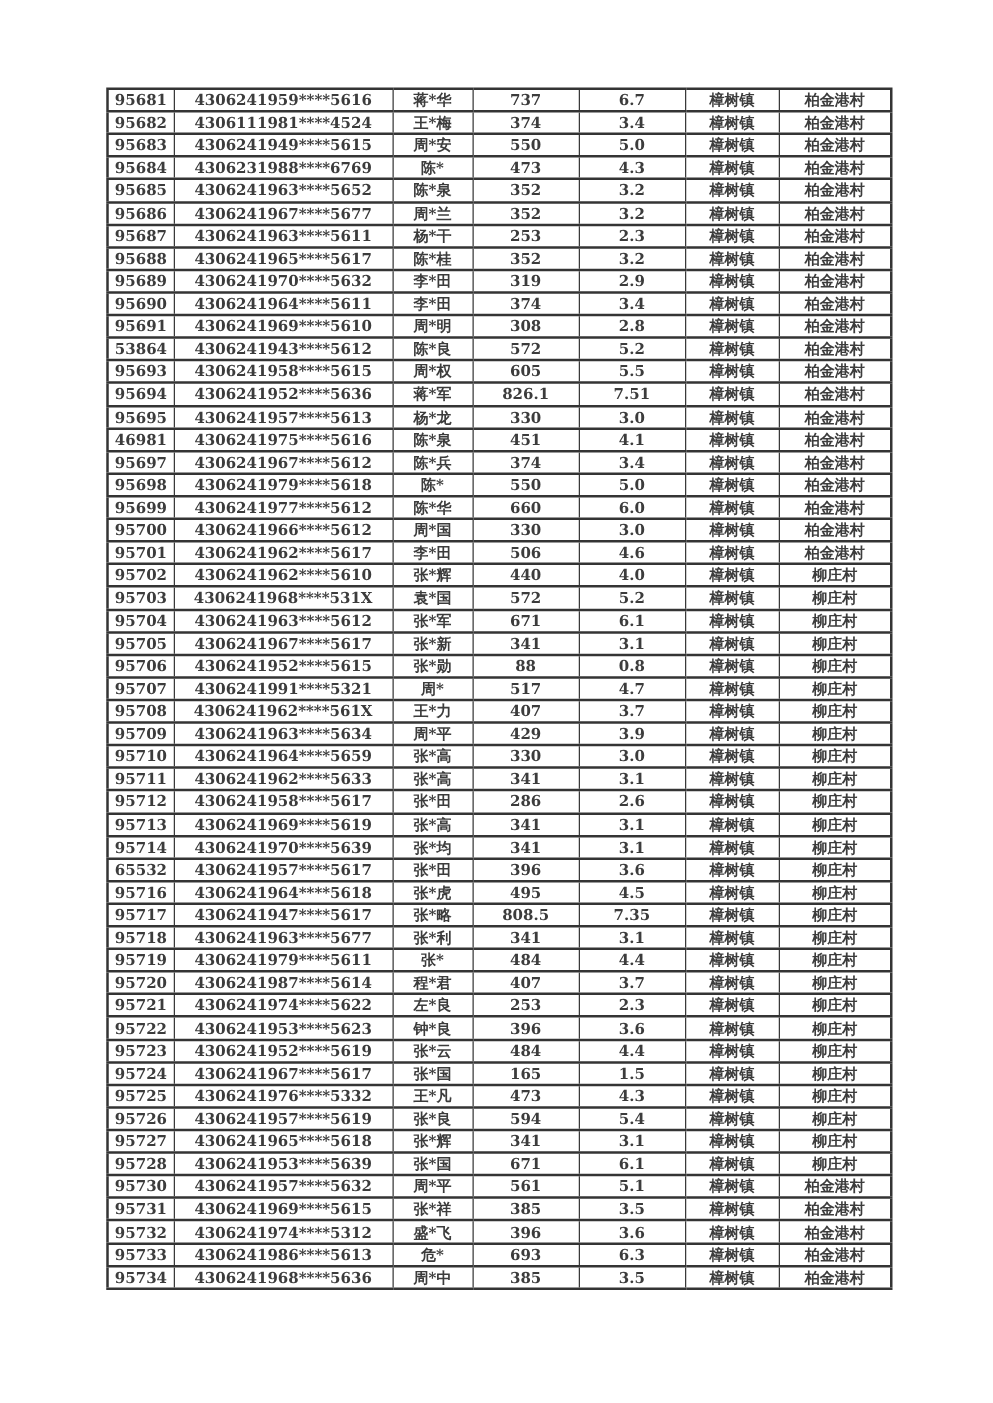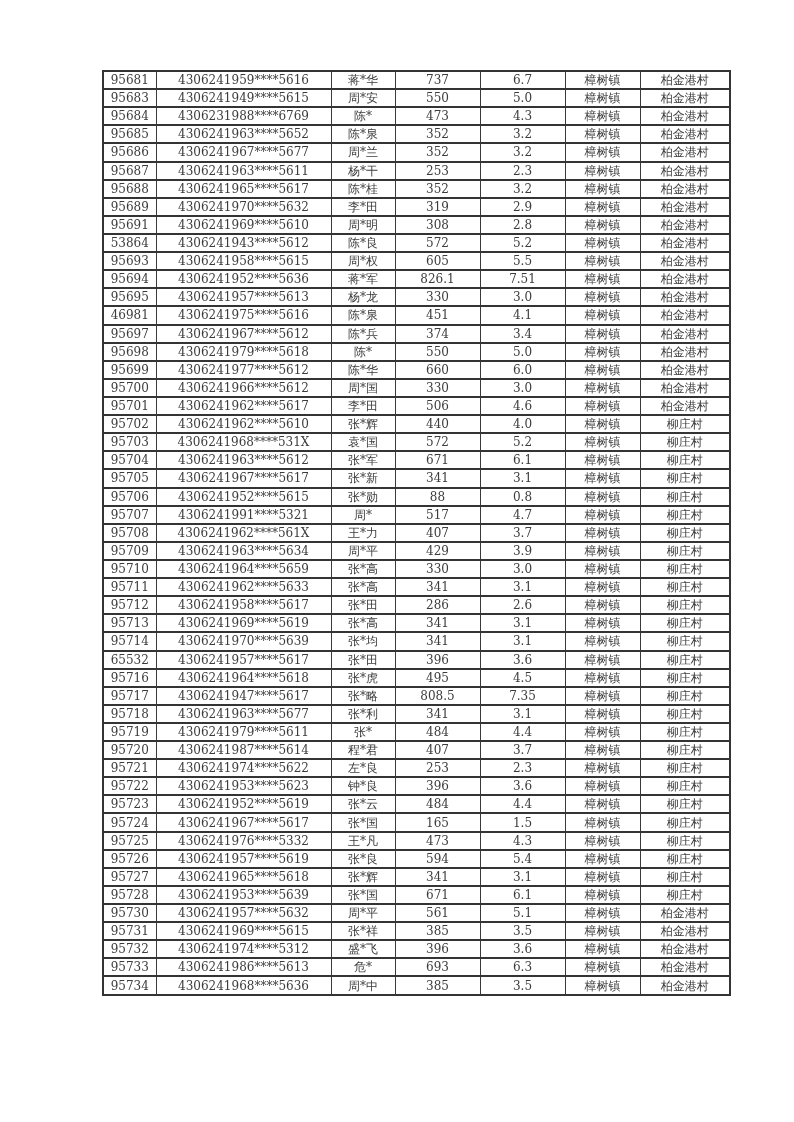--- a/index.html
+++ b/index.html
@@ -10,26 +10,27 @@
   .page {
     position: relative;
     width: 794px;
     height: 1122px;
     background: #ffffff;
     overflow: hidden;
     font-family: "DejaVu Serif", "Liberation Serif", serif;
   }
   table.data-table {
     position: absolute;
-    left: 102px;
+    left: 85px;
     top: 70px;
     width: 627px;
     border-collapse: collapse;
     table-layout: fixed;
     border: 2px solid #343434;
+    font-weight: bold;
   }
   table.data-table td {
     border-left: 1px solid #3a3a3a;
     border-right: 1px solid #3a3a3a;
     border-top: 2px solid #343434;
     border-bottom: 2px solid #343434;
     text-align: center;
     vertical-align: middle;
     padding: 0;
     font-size: 12px;
@@ -67,20 +68,29 @@
         <tr>
           <td>95681</td>
           <td>4306241959****5616</td>
           <td>蒋*华</td>
           <td>737</td>
           <td>6.7</td>
           <td>樟树镇</td>
           <td>柏金港村</td>
         </tr>
         <tr>
+          <td>95682</td>
+          <td>4306111981****4524</td>
+          <td>王*梅</td>
+          <td>374</td>
+          <td>3.4</td>
+          <td>樟树镇</td>
+          <td>柏金港村</td>
+        </tr>
+        <tr>
           <td>95683</td>
           <td>4306241949****5615</td>
           <td>周*安</td>
           <td>550</td>
           <td>5.0</td>
           <td>樟树镇</td>
           <td>柏金港村</td>
         </tr>
         <tr>
           <td>95684</td>
@@ -130,20 +140,29 @@
         <tr>
           <td>95689</td>
           <td>4306241970****5632</td>
           <td>李*田</td>
           <td>319</td>
           <td>2.9</td>
           <td>樟树镇</td>
           <td>柏金港村</td>
         </tr>
         <tr>
+          <td>95690</td>
+          <td>4306241964****5611</td>
+          <td>李*田</td>
+          <td>374</td>
+          <td>3.4</td>
+          <td>樟树镇</td>
+          <td>柏金港村</td>
+        </tr>
+        <tr>
           <td>95691</td>
           <td>4306241969****5610</td>
           <td>周*明</td>
           <td>308</td>
           <td>2.8</td>
           <td>樟树镇</td>
           <td>柏金港村</td>
         </tr>
         <tr>
           <td>53864</td>

